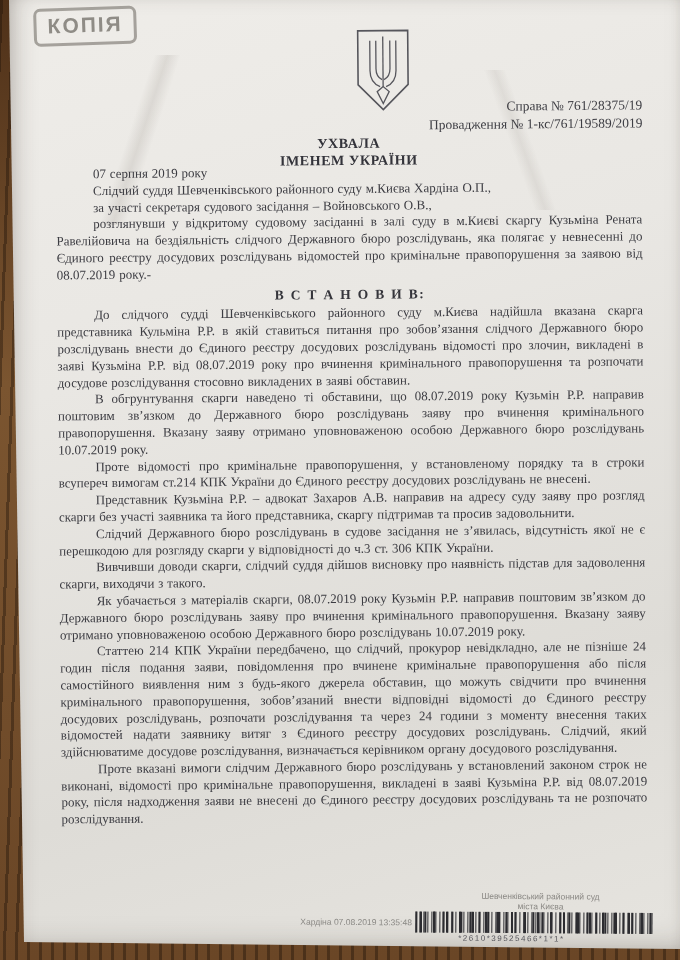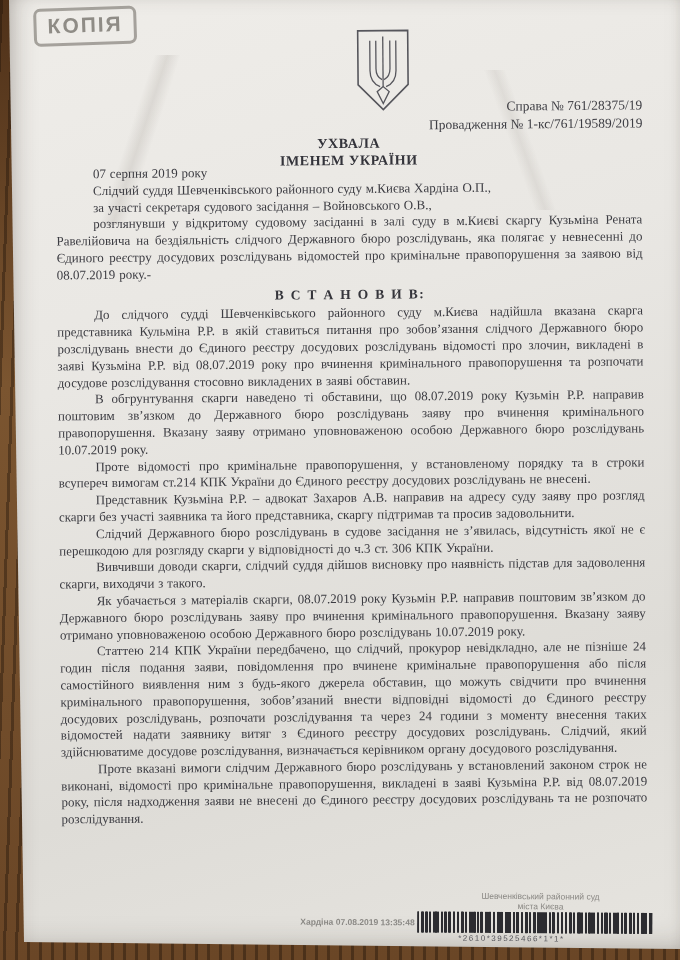--- a/index.html
+++ b/index.html
@@ -73,21 +73,21 @@
   }
 
   .footer{
     position:absolute;left:295px;top:892px;width:352px;
     transform:rotate(0.9deg);
     font-family:"Liberation Sans", sans-serif;
     color:#8a8884;font-size:8.5px;line-height:10px;
   }
   .court-lines{text-align:center;padding-left:128px;}
   .footer-row{display:flex;align-items:center;margin-top:1px;}
-  .sig-text{white-space:nowrap;margin-right:3px;font-weight:bold;}
+  .sig-text{white-space:nowrap;margin-right:3px;}
   .barcode{
     flex:1;height:21px;
     background-image:
       repeating-linear-gradient(90deg,#2c2c30 0 1.5px, transparent 1.5px 4px),
       repeating-linear-gradient(90deg,#2c2c30 0 2px, transparent 2px 9px),
       repeating-linear-gradient(90deg, transparent 0 5px, #2c2c30 5px 6.5px, transparent 6.5px 13px);
   }
   .barcode-label{
     margin-left:158px;margin-top:1px;
     color:#55555a;font-size:8px;letter-spacing:1.5px;

